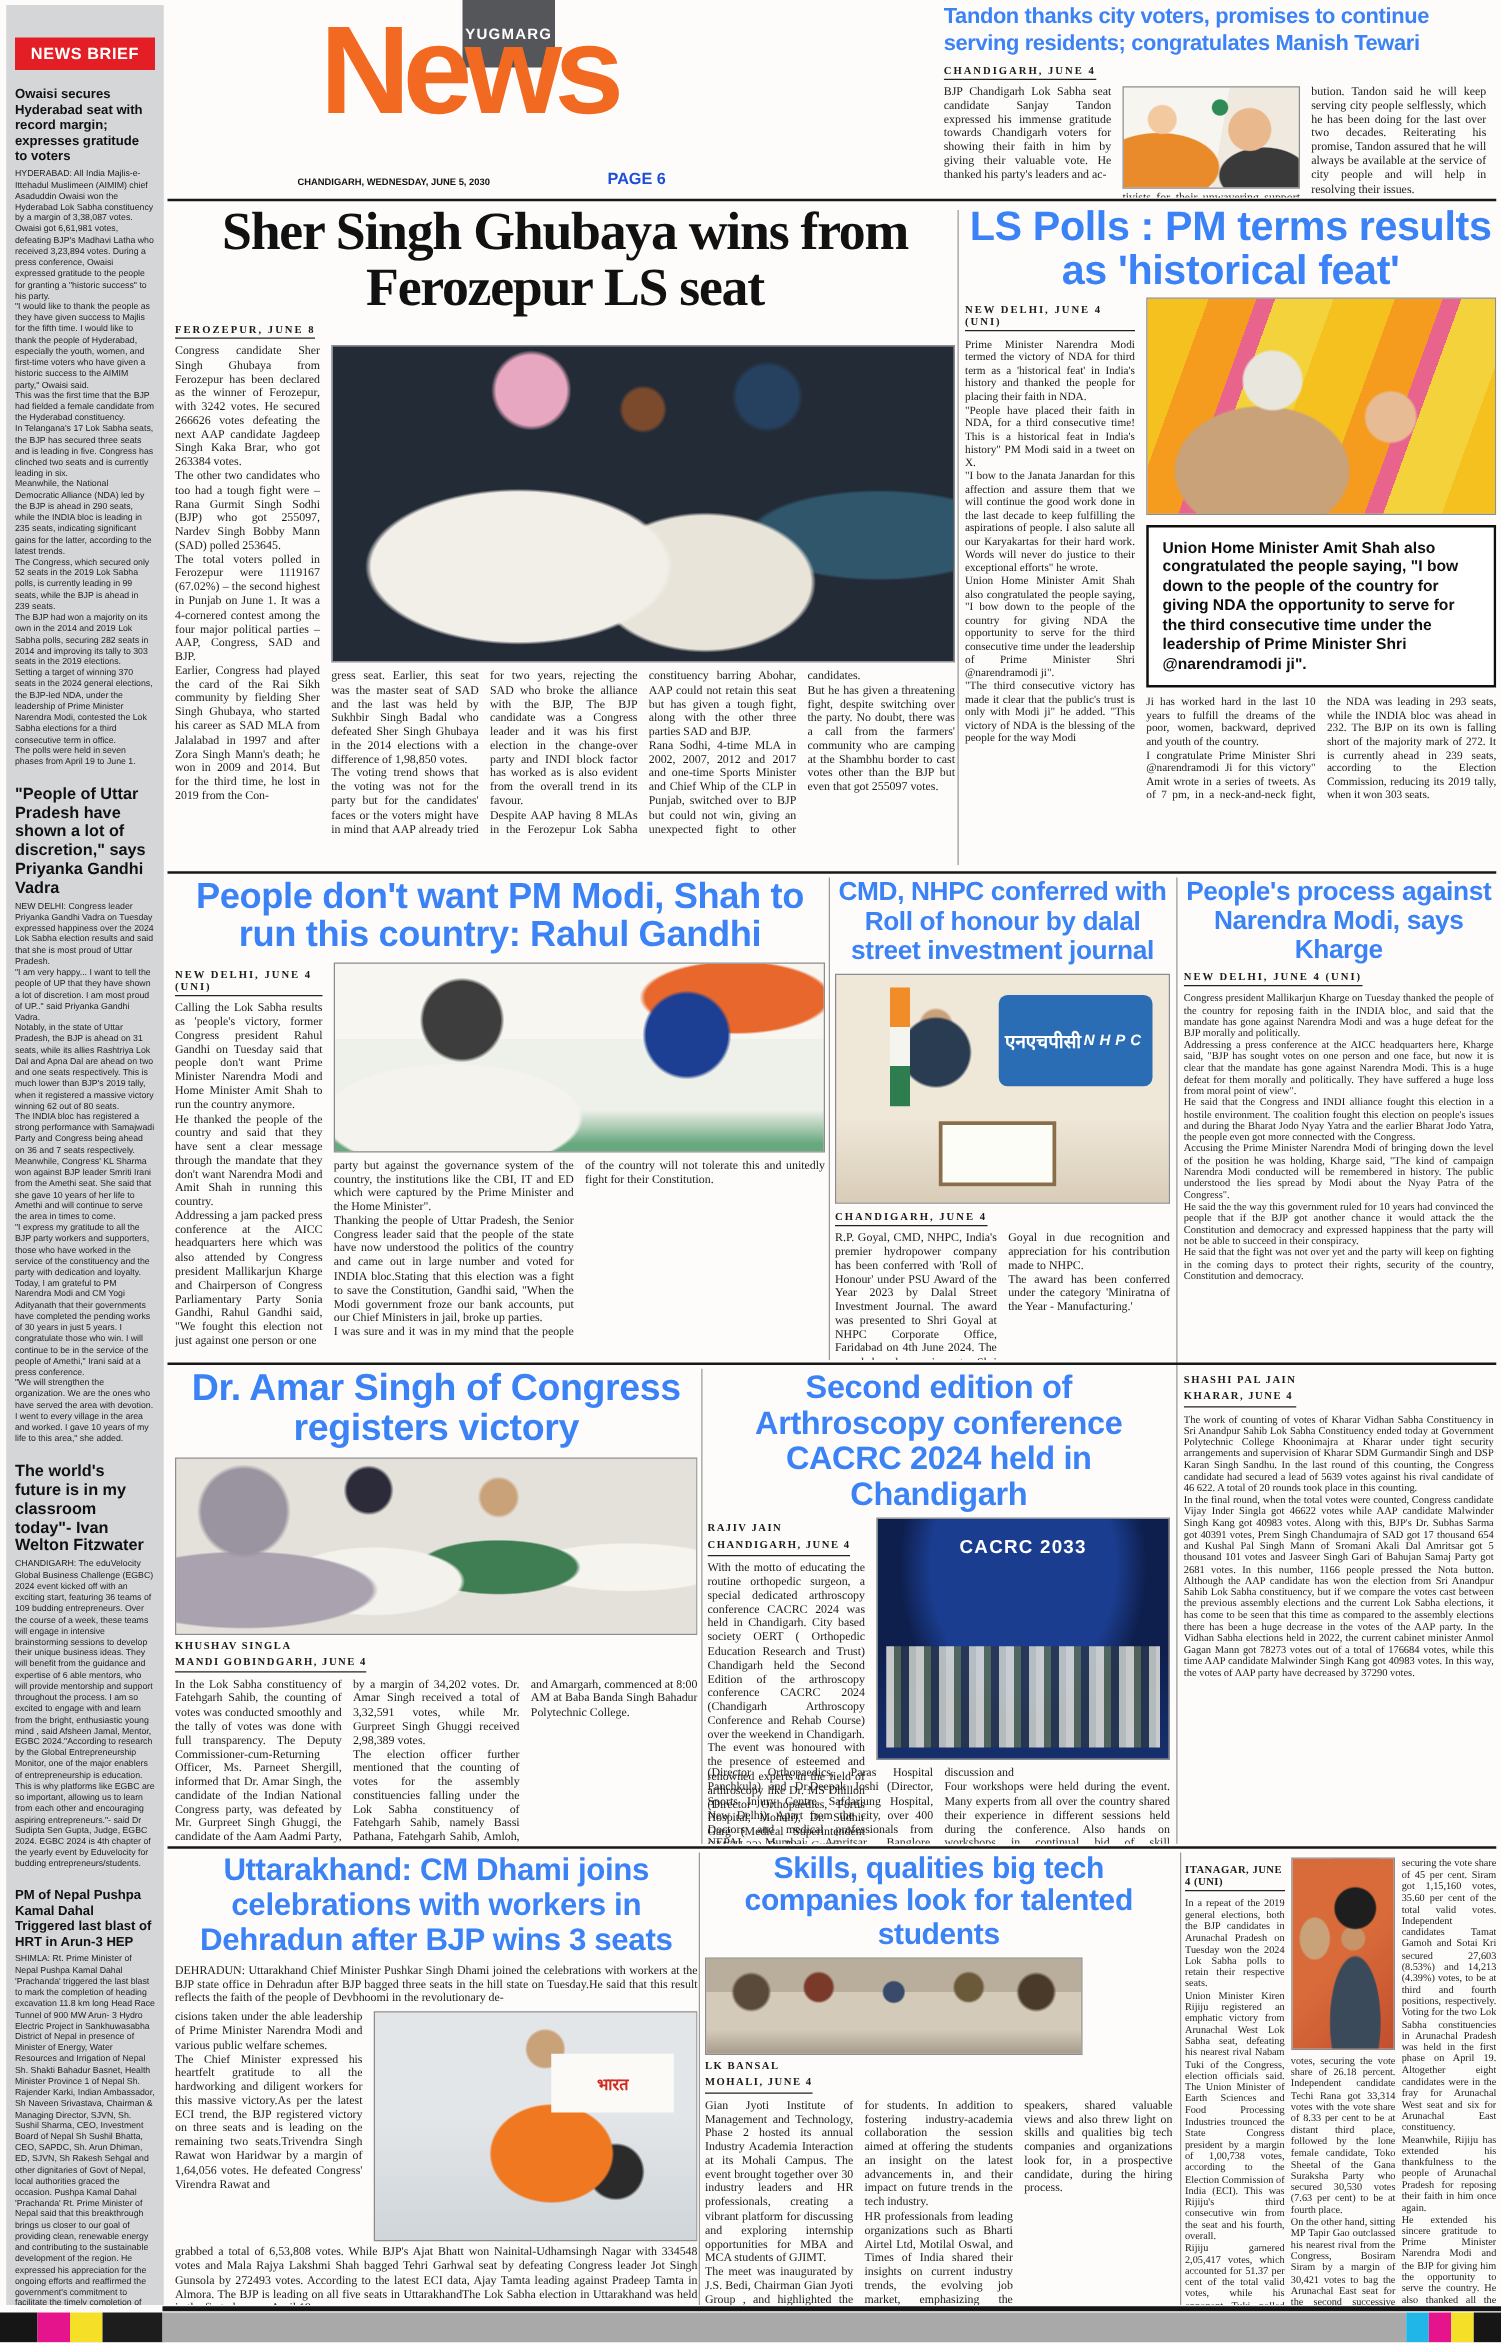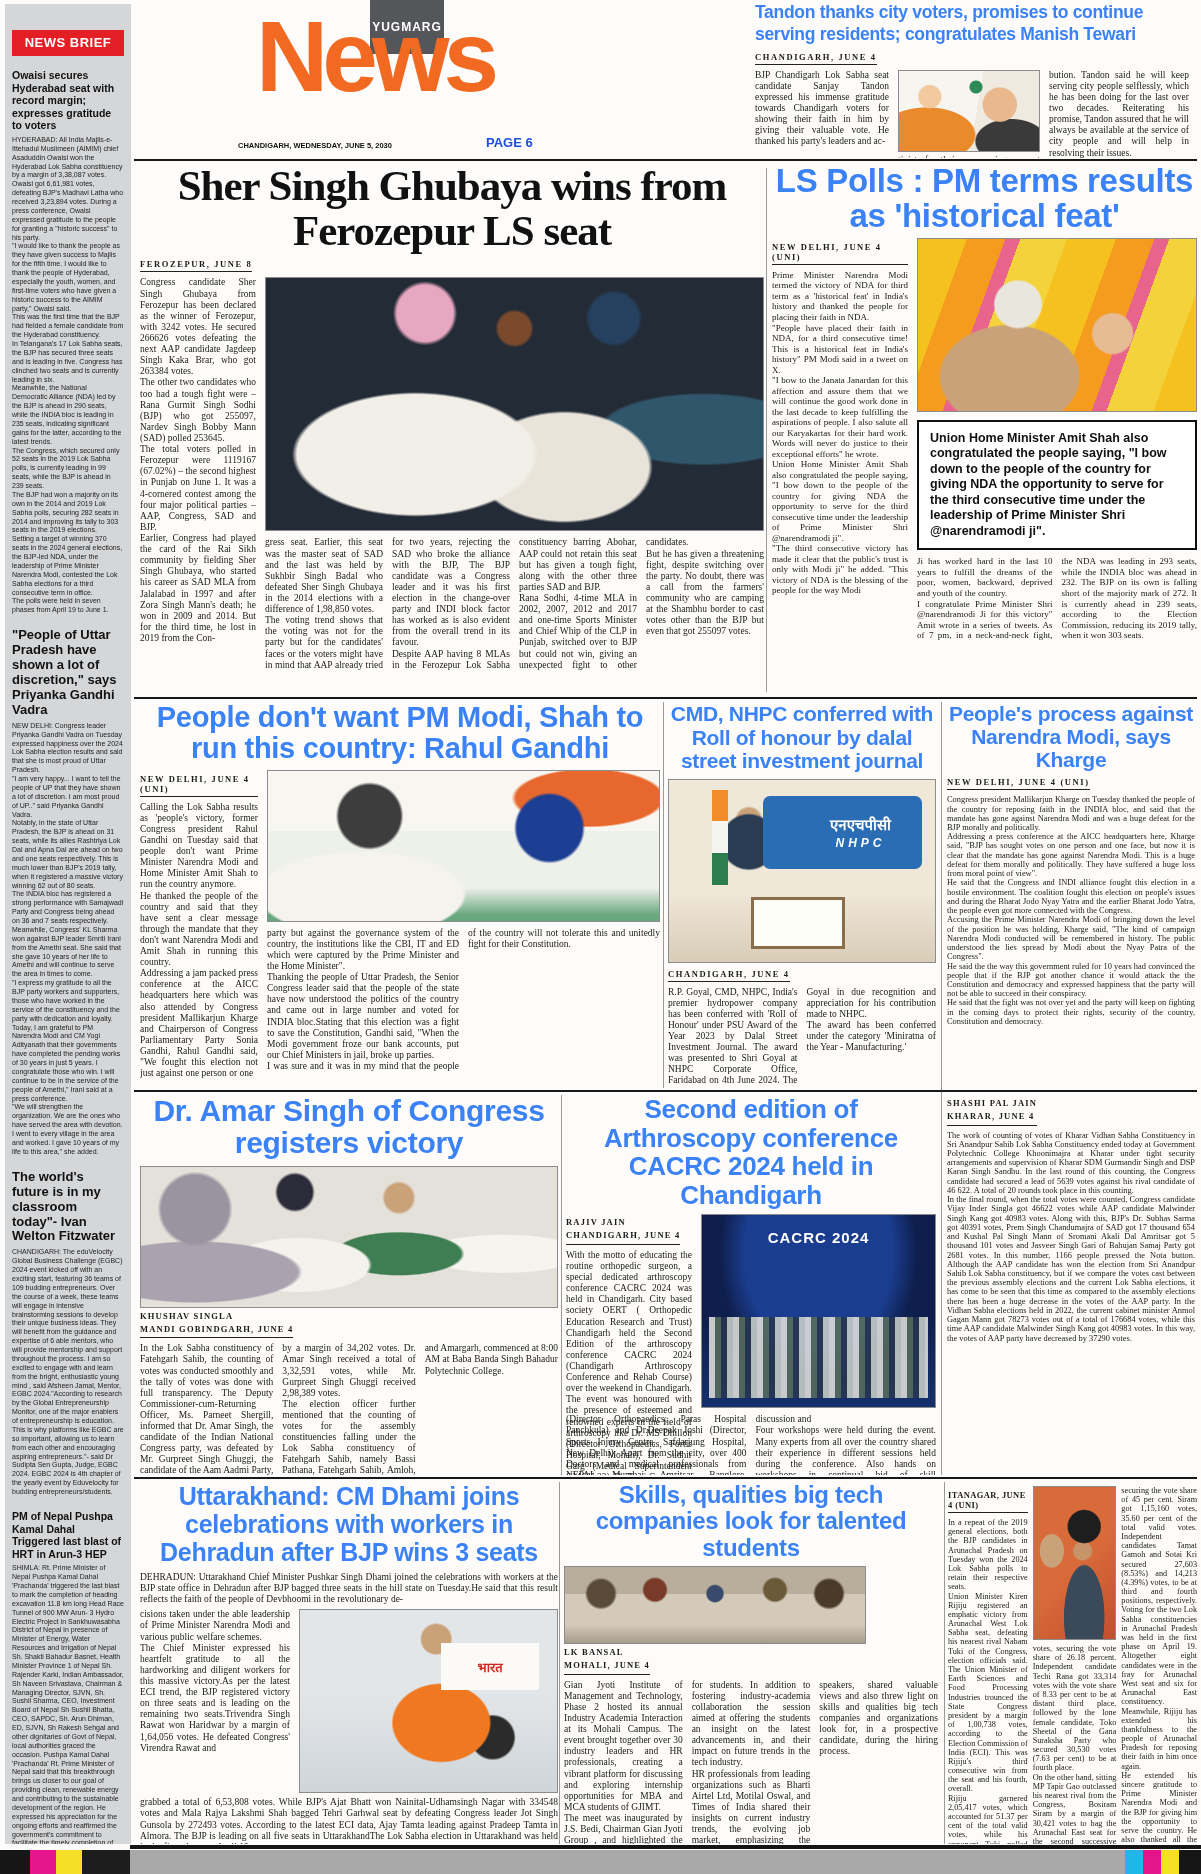--- a/index.html
+++ b/index.html
@@ -68,21 +68,21 @@
   .ph-nhpc{height:182px;background:
       radial-gradient(circle at 30% 34%,#2a3c52 0 12%,transparent 13%),
       radial-gradient(circle at 62% 32%,#e3d9bf 0 12%,transparent 13%),
       radial-gradient(circle at 30% 22%,#caa27a 0 5%,transparent 6%),
       radial-gradient(circle at 62% 20%,#b99b78 0 5%,transparent 6%),
       linear-gradient(180deg,#efe7d8 0 62%,#d9cdb8 100%);}
   .nhpc-flag{position:absolute;left:16%;top:6%;width:6%;height:52%;
       background:linear-gradient(180deg,#f28c28 0 33%,#f5f5f0 33% 66%,#2e7d4f 66%);}
   .nhpc-sign{position:absolute;right:5%;top:9%;width:46%;height:40%;background:#2a6db5;border-radius:7px;
       color:#fff;text-align:center;font-family:"Liberation Sans",sans-serif;font-weight:bold;
-      display:flex;flex-direction:column;align-items:center;justify-content:center;gap:2px;padding-left:36px;}
+      display:flex;flex-direction:row;align-items:center;justify-content:center;gap:2px;}
   .nhpc-sign .hi{font-size:15px;} .nhpc-sign .en{font-size:12px;letter-spacing:4px;font-style:italic;}
   .nhpc-cert{position:absolute;left:31%;bottom:7%;width:33%;height:25%;background:#fdfdf8;border:3px solid #8a6d4a;}
   .ph-cacrc{height:192px;background:
       radial-gradient(ellipse at 50% 20%,#1b3d8f 0 45%,transparent 60%),
       linear-gradient(180deg,#0e1f4d 0 55%,#16306e 100%);}
   .cacrc-banner{position:absolute;left:25%;top:7%;width:50%;height:16%;color:#fff;text-align:center;
       font:bold 15px "Liberation Sans",sans-serif;letter-spacing:1px;}
   .cacrc-crowd{position:absolute;left:3%;right:3%;bottom:5%;height:42%;opacity:.85;
       background:repeating-linear-gradient(90deg,#e8e6df 0 6px,#5a6e5a 6px 12px,#28364f 12px 18px,#cfd4cc 18px 24px);}
   .ph-amar{height:140px;background:
@@ -292,21 +292,21 @@
   <article class="art" style="left:566px;top:1095px;width:370px;height:380px;">
     <div class="hl" style="font-size:26px;line-height:1.1;">Second edition of Arthroscopy conference CACRC 2024 held in Chandigarh</div>
     <div class="flexrow" style="margin-top:5px;">
       <div style="width:126px;">
         <span class="byline">RAJIV JAIN
 CHANDIGARH, JUNE 4</span>
         <div class="body" style="height:158px;">With the motto of educating the routine orthopedic surgeon, a special dedicated arthroscopy conference CACRC 2024 was held in Chandigarh. City based society OERT ( Orthopedic Education Research and Trust) Chandigarh held the Second Edition of the arthroscopy conference CACRC 2024 (Chandigarh Arthroscopy Conference and Rehab Course) over the weekend in Chandigarh.
 The event was honoured with the presence of esteemed and renowned experts in the field of arthroscopy like Dr. MS Dhillon (Director Orthopaedics, Fortis Hospital, Mohali), Dr. Sudhir Garg (Medical Superintendent GMCH 32), Dr. Ravi Gupta</div>
       </div>
       <div class="photo ph-cacrc" style="flex:1;">
-        <span class="cacrc-banner">CACRC 2024</span>
+        <span class="cacrc-banner">CACRC 2033</span>
         <span class="cacrc-crowd"></span>
       </div>
     </div>
     <div class="body cols-2" style="height:118px;margin-top:6px;">(Director Orthopaedics, Paras Hospital Panchkula) and Dr.Deepak Joshi (Director, Sports Injury Centre, Safdarjung Hospital, New Delhi). Apart from the city, over 400 Doctors and medical professionals from NEPAL, Mumbai, Amritsar, Banglore, Coimbatore, Chennai, Rajasthan, Jammu, Kolkata, Bihar, Jharkhand, Madhya Pradesh and Chattisgarh attended this two days conference. Eleven lecture sessions cum panel discussion and
 Four workshops were held during the event. Many experts from all over the country shared their experience in different sessions held during the conference. Also hands on workshops in continual bid of skill enhancement of the medical professionals. The leading orthopaedic surgeons from Chandigarh and Punjab - Dr. Siddhanth Aggarwal and Dr. Inderdeep Singh have taken this initiative in northern India of organising this arthroscopy conference.</div>
   </article>
 
   <article class="art" style="left:947px;top:1095px;width:248px;height:380px;">
     <span class="byline">SHASHI PAL JAIN
 KHARAR, JUNE 4</span>

